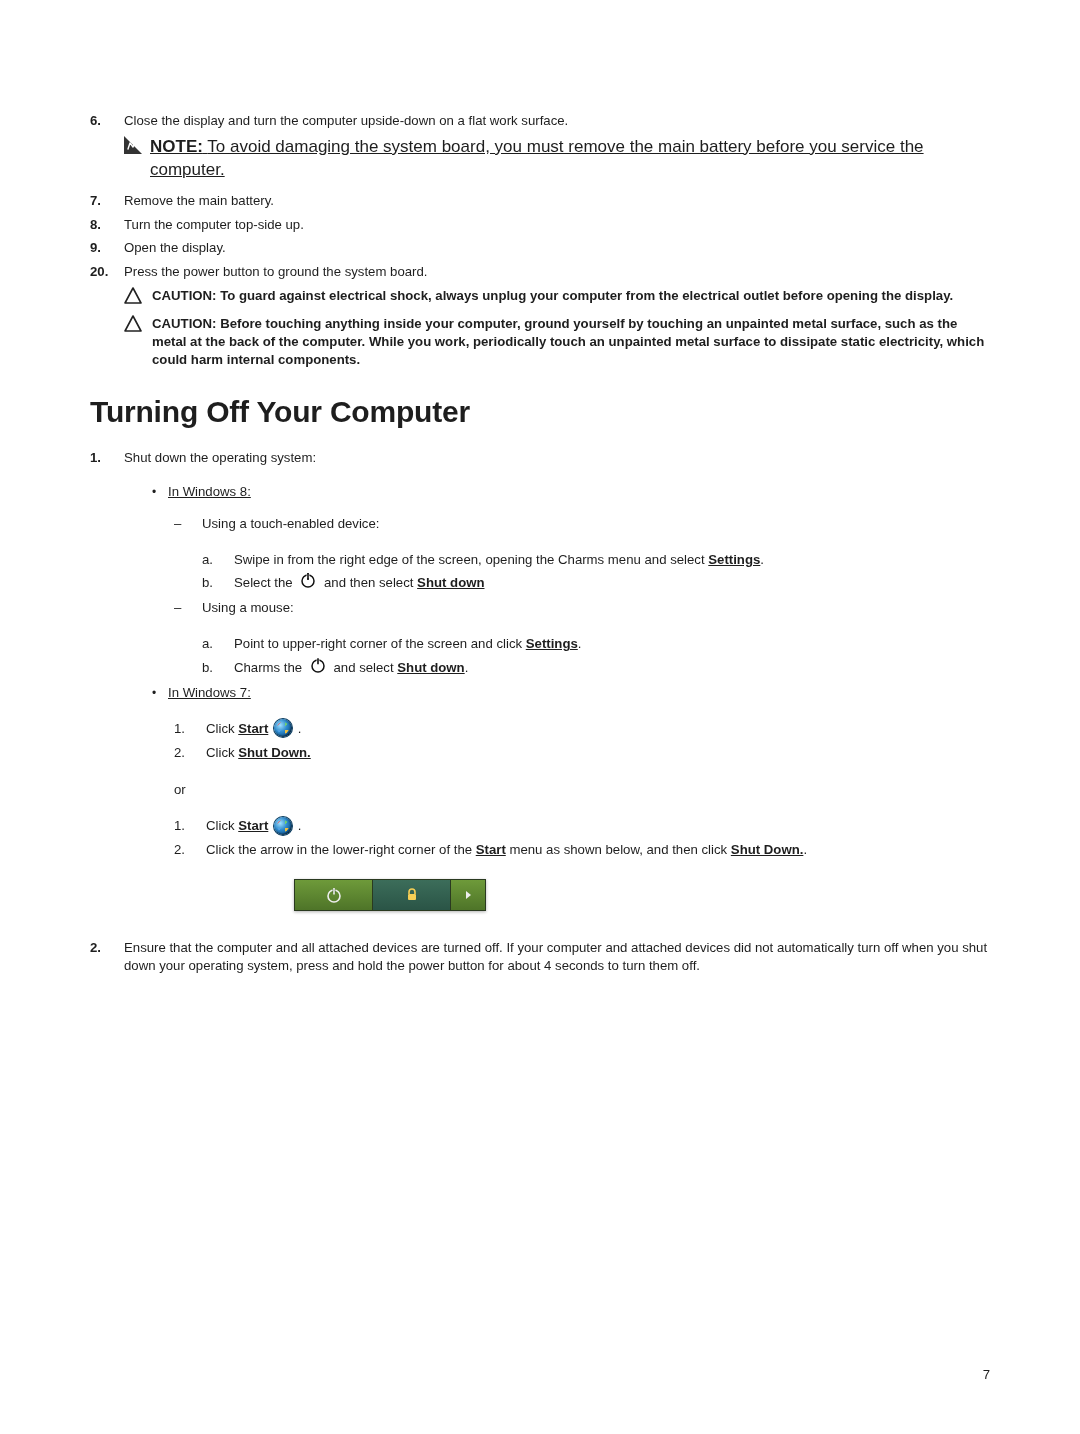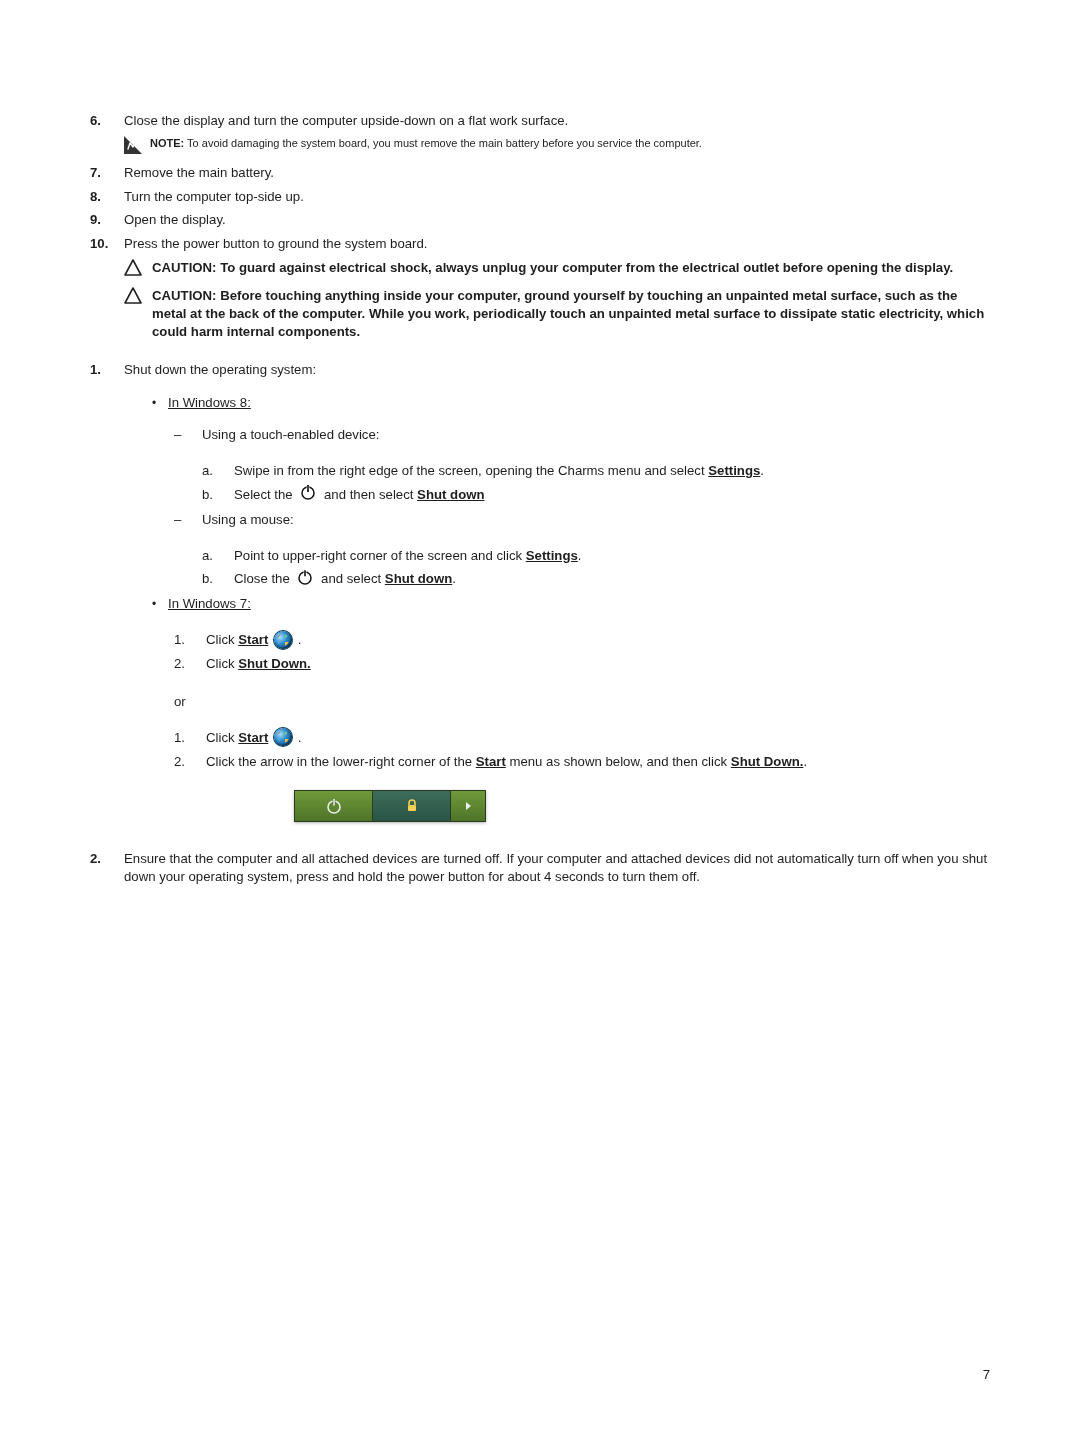--- a/index.html
+++ b/index.html
@@ -17,21 +17,21 @@
     box-sizing: border-box;
     position: relative;
   }
   
   .ol-row { display: flex; align-items: flex-start; margin-bottom: 6px; }
   .ol-row .num { width: 18px; flex: 0 0 18px; font-weight: 700; font-size: 13.2px; }
   .ol-row .txt { flex: 1; padding-left: 16px; }
   
   .notebox { display: flex; align-items: flex-start; margin: 6px 0 10px 34px; }
   .n-icon { flex: 0 0 18px; width: 18px; height: 18px; margin-right: 8px; }
-  .notebox .n-txt { flex: 1; font-size: 11px; }
+  .notebox .n-txt { flex: 1; font-size: 17px; text-decoration: underline; }
   .notebox .n-txt .lbl { font-weight: 700; }
   
   .cautionbox { display: flex; align-items: flex-start; margin: 6px 0 10px 34px; }
   .c-icon { flex: 0 0 18px; width: 18px; height: 18px; margin-right: 10px; position: relative; }
   .cautionbox .c-txt { flex: 1; font-weight: 700; font-size: 13.2px; }
   .cautionbox .c-txt .lbl { font-weight: 700; text-align: center; }
   
   h1 { font-size: 30px; font-weight: 700; margin: 24px 0 6px 0; letter-spacing: -0.2px; }
   
   .bul-row { display: flex; align-items: flex-start; margin-bottom: 4px; }
@@ -110,21 +110,21 @@
   </div>
   <div class="ol-row">
     <div class="num">8.</div>
     <div class="txt">Turn the computer top-side up.</div>
   </div>
   <div class="ol-row">
     <div class="num">9.</div>
     <div class="txt">Open the display.</div>
   </div>
   <div class="ol-row">
-    <div class="num">10.</div>
+    <div class="num">20.</div>
     <div class="txt">Press the power button to ground the system board.</div>
   </div>
 
   <div class="cautionbox">
     <span class="c-icon">
       <svg viewBox="0 0 18 18" width="18" height="18">
         <path d="M9 1 L17 16 L1 16 Z" fill="none" stroke="#222" stroke-width="1.6" stroke-linejoin="round"></path>
       </svg>
     </span>
     <div class="c-txt">
@@ -139,20 +139,21 @@
         <path d="M9 1 L17 16 L1 16 Z" fill="none" stroke="#222" stroke-width="1.6" stroke-linejoin="round"></path>
       </svg>
     </span>
     <div class="c-txt">
       <span class="lbl">CAUTION:</span>
       <span>Before touching anything inside your computer, ground yourself by touching an unpainted metal surface, such as the metal at the back of the computer. While you work, periodically touch an unpainted metal surface to dissipate static electricity, which could harm internal components.</span>
     </div>
   </div>
 
 
+  <h1>Turning Off Your Computer</h1>
 
 
   <div class="gapv-sm"></div>
 
   <div class="ol-row">
     <div class="num">1.</div>
     <div class="txt">Shut down the operating system:</div>
   </div>
 
   <div class="gapv-sm"></div>
@@ -201,21 +202,21 @@
       <div style="margin-left:28px">
         <div class="letter-row">
           <div class="let">a.</div>
           <div class="ltxt">
             <span>Point to upper-right corner of the screen and click </span><span class="bold">Settings</span><span>.</span>
           </div>
         </div>
         <div class="letter-row">
           <div class="let">b.</div>
           <div class="ltxt">
-            <span>Close the </span>
+            <span>Charms the </span>
             <span class="inline-icon">
               <svg width="18" height="18" viewBox="0 0 18 18">
                 <circle cx="9" cy="10" r="6" fill="none" stroke="#111" stroke-width="1.5"></circle>
                 <rect x="7.6" y="3.2" width="2.8" height="4" fill="#fff"></rect>
                 <line x1="9" y1="2.2" x2="9" y2="8.2" stroke="#111" stroke-width="1.6"></line>
               </svg>
             </span>
             <span> and select </span><span class="bold">Shut down</span><span>.</span>
           </div>
         </div>

